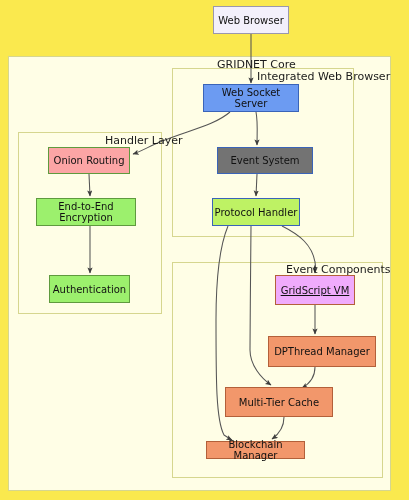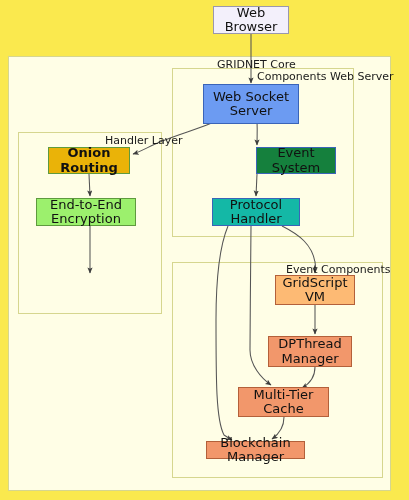--- a/index.html
+++ b/index.html
@@ -41,21 +41,21 @@
     line-height: 1;
     padding-left: 44px;
   }
   .node {
     position: absolute;
     box-sizing: border-box;
     display: flex;
     align-items: center;
     justify-content: center;
     text-align: center;
-    font-size: 13px;
+    font-size: 10px;
     color: #111111;
     line-height: 1.1;
     z-index: 8;
     border-width: 1px;
     border-style: solid;
   }
   .node-browser {
     background: #f3f0fb;
     border-color: #9a97ad;
   }
@@ -76,21 +76,21 @@
 <body>
 
 <div id="diagram-root" style="background: rgb(250, 233, 78);">
 
   <div class="cluster" id="c-gridnet_core" style="left: 8px; top: 56px; width: 383px; height: 435px; background: rgb(255, 254, 230); border-color: rgb(214, 214, 143);"></div>
   <div class="cluster" id="c-integrated_web_server" style="left: 172px; top: 68px; width: 182px; height: 169px; background: rgb(255, 254, 230); border-color: rgb(214, 214, 143);"></div>
   <div class="cluster" id="c-security_layer" style="left: 18px; top: 132px; width: 144px; height: 182px; background: rgb(255, 254, 230); border-color: rgb(214, 214, 143);"></div>
   <div class="cluster" id="c-core_components" style="left: 172px; top: 262px; width: 211px; height: 216px; background: rgb(255, 254, 230); border-color: rgb(214, 214, 143);"></div>
 
   <div class="cluster-label" id="cl-gridnet_core" style="left: 173px; top: 59px;">GRIDNET Core</div>
-  <div class="cluster-label" id="cl-integrated_web_server" style="left: 213px; top: 71px;">Components Web Server</div>
+  <div class="cluster-label" id="cl-integrated_web_server" style="left: 213px; top: 71px;">Integrated Web Browser</div>
   <div class="cluster-label" id="cl-security_layer" style="left: 61px; top: 135px;">Handler Layer</div>
   <div class="cluster-label" id="cl-core_components" style="left: 242px; top: 264px;">Event Components</div>
 
   <svg id="edge-layer" viewBox="0 0 409 500" xmlns="http://www.w3.org/2000/svg">
     <defs>
       <marker id="arrowhead" markerWidth="7" markerHeight="7" refX="5.6" refY="2.6" orient="auto" markerUnits="userSpaceOnUse">
         <path d="M0,0 L6,2.6 L0,5.2 L1.3,2.6 Z" fill="#3d3d3d"></path>
       </marker>
     </defs>
     <g fill="none" stroke="#555555" stroke-width="1.05" marker-end="url(#arrowhead)">
@@ -105,41 +105,44 @@
       <path d="M228,226 C220,245 216,275 216,320 C216,380 216,420 224,435 C227,437 230,439 232,440"></path>
       <path d="M315,305 L315,334"></path>
       <path d="M315,367 C315,378 309,384 302,388"></path>
       <path d="M284,417 C284,428 279,434 272,439"></path>
     </g>
   </svg>
 
   <div class="node node-browser" id="n-web_browser" style="left: 213px; top: 6px; width: 76px; height: 28px; background: rgb(243, 240, 251); border-color: rgb(154, 151, 173);">
       <span>Web Browser</span>
     </div>
-  <div class="node node-blue" id="n-web_socket_server" style="left: 203px; top: 84px; width: 96px; height: 40px; background: rgb(108, 155, 242); border-color: rgb(58, 100, 184);">
+  <div class="node node-blue" id="n-web_socket_server" style="left: 203px; top: 84px; width: 96px; height: 28px; background: rgb(108, 155, 242); border-color: rgb(58, 100, 184);">
       <span>Web Socket Server</span>
     </div>
-  <div class="node node-blue" id="n-event_system" style="left: 217px; top: 147px; width: 80px; height: 27px; background: #15803d; border-color: rgb(58, 100, 184); margin-left: 39px;">
+  <div class="node node-blue" id="n-event_system" style="left: 217px; top: 147px; width: 96px; height: 27px; background: #737373; border-color: rgb(58, 100, 184);">
       <span>Event System</span>
     </div>
-  <div class="node node-blue" id="n-protocol_handler" style="left: 212px; top: 198px; width: 88px; height: 28px; background: #14b8a6; border-color: rgb(58, 100, 184);">
+  <div class="node node-blue" id="n-protocol_handler" style="left: 212px; top: 198px; width: 88px; height: 28px; background: #bef264; border-color: rgb(58, 100, 184);">
       <span>Protocol Handler</span>
     </div>
-  <div class="node node-green" id="n-onion_routing" style="left: 48px; top: 147px; width: 82px; height: 27px; background: #eab308; border-color: rgb(95, 154, 62); font-weight: bold;">
+  <div class="node node-green" id="n-onion_routing" style="left: 48px; top: 147px; width: 82px; height: 27px; background: #fca5a5; border-color: rgb(95, 154, 62);">
       <span>Onion Routing</span>
     </div>
   <div class="node node-green" id="n-e2e_encryption" style="left: 36px; top: 198px; width: 100px; height: 28px; background: rgb(156, 240, 109); border-color: rgb(95, 154, 62);">
       <span>End-to-End Encryption</span>
     </div>
-  <div class="node node-orange" id="n-gridscript_vm" style="left: 275px; top: 275px; width: 80px; height: 30px; background: #fdba74; border-color: rgb(179, 96, 58);">
+  <div class="node node-green" id="n-authentication" style="left: 49px; top: 275px; width: 81px; height: 28px; background: rgb(156, 240, 109); border-color: rgb(95, 154, 62);">
+      <span>Authentication</span>
+    </div>
+  <div class="node node-orange" id="n-gridscript_vm" style="left: 275px; top: 275px; width: 80px; height: 30px; background: #f0abfc; border-color: rgb(179, 96, 58); text-decoration: underline;">
       <span>GridScript VM</span>
     </div>
-  <div class="node node-orange" id="n-dpthread_manager" style="left: 268px; top: 336px; width: 84px; height: 31px; background: rgb(242, 151, 107); border-color: rgb(179, 96, 58);">
+  <div class="node node-orange" id="n-dpthread_manager" style="left: 268px; top: 336px; width: 108px; height: 31px; background: rgb(242, 151, 107); border-color: rgb(179, 96, 58);">
       <span>DPThread Manager</span>
     </div>
-  <div class="node node-orange" id="n-multi_tier_cache" style="left: 238px; top: 387px; width: 91px; height: 30px; background: rgb(242, 151, 107); border-color: rgb(179, 96, 58);">
+  <div class="node node-orange" id="n-multi_tier_cache" style="left: 225px; top: 387px; width: 108px; height: 30px; background: rgb(242, 151, 107); border-color: rgb(179, 96, 58);">
       <span>Multi-Tier Cache</span>
     </div>
   <div class="node node-orange" id="n-blockchain_manager" style="left: 206px; top: 441px; width: 99px; height: 18px; background: rgb(242, 151, 107); border-color: rgb(179, 96, 58);">
       <span>Blockchain Manager</span>
     </div>
 
 </div>
 
 </body></html>

